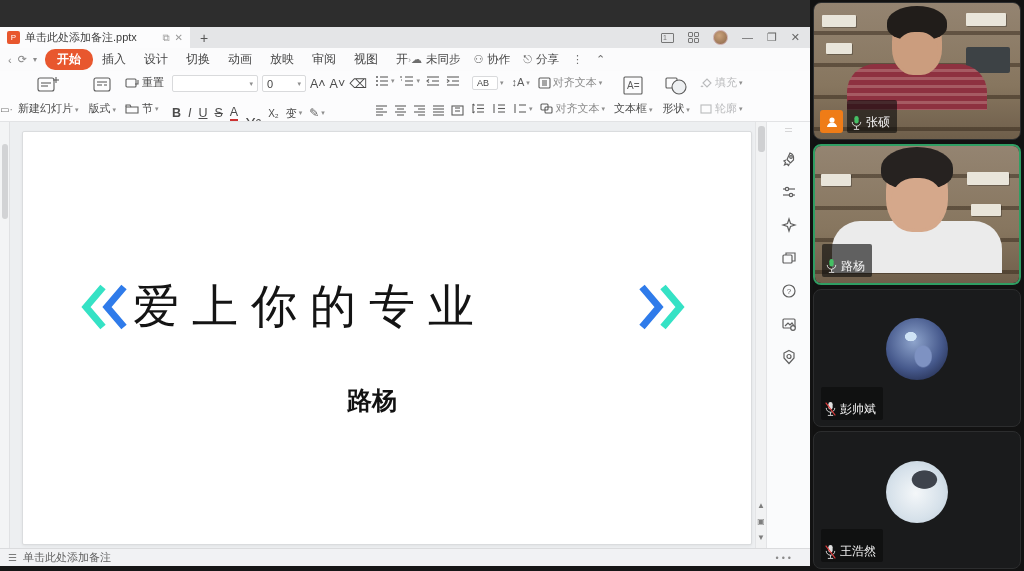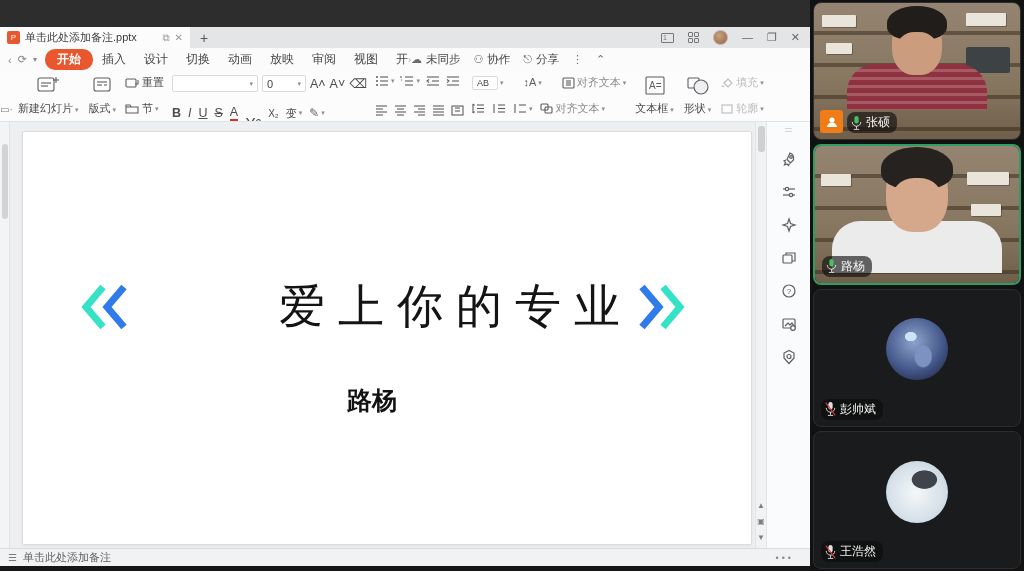--- a/index.html
+++ b/index.html
@@ -56,40 +56,40 @@
   .ric * { stroke:#5d5d5d; fill:none; stroke-width:1.1; }
   .ric .fill { fill:#5d5d5d; stroke:none; }
   .clip-left { width:13px; overflow:hidden; display:flex; flex-direction:column; justify-content:flex-end; padding:3px 0; color:#777; }
 
   
   .canvas { flex:1; position:relative; background:#edeff1; overflow:hidden; }
   .left-strip { position:absolute; left:0; top:0; bottom:0; width:10px; background:#f3f4f5; border-right:1px solid #e0e1e3; }
   .left-thumb { position:absolute; left:2px; top:22px; width:6px; height:75px; border-radius:3px; background:#d2d3d5; }
   .slide { position:absolute; left:22px; top:9px; width:730px; height:414px; background:#fff; border:1px solid #dadcde; border-radius:2px; box-shadow:0 1px 3px rgba(0,0,0,.06); }
   .title-row { position:absolute; left:58px; right:66px; top:140px; height:70px; display:flex; align-items:center; }
-  .slide-title { flex:1; text-align:right; font-family:"DejaVu Serif","Liberation Serif",serif; font-size:46px; letter-spacing:13px; color:#141414; white-space:nowrap; }
+  .slide-title { flex:1; text-align:left; font-family:"DejaVu Serif","Liberation Serif",serif; font-size:46px; letter-spacing:13px; color:#141414; white-space:nowrap; }
   .slide-author { position:absolute; left:0; right:30px; top:252px; text-align:center; font-size:25px; font-weight:bold; color:#121212; }
   .vscroll { position:absolute; right:44px; top:0; bottom:0; width:11px; background:#f1f2f3; border-left:1px solid #e3e4e6; }
   .vthumb { position:absolute; top:4px; left:2px; width:7px; height:26px; border-radius:3px; background:#cfd0d2; }
   .vnav { position:absolute; bottom:6px; left:0; right:0; display:flex; flex-direction:column; align-items:center; gap:7px; color:#7e7e7e; font-size:8px; }
   .rail { position:absolute; right:0; top:0; bottom:0; width:44px; background:#fafbfc; border-left:1px solid #e3e4e6; display:flex; flex-direction:column; align-items:center; padding-top:4px; }
   .rail-handle { width:16px; height:8px; color:#b5b5b5; font-size:7px; line-height:3px; text-align:center; }
   .rail-ic { margin-top:17px; cursor:pointer; }
   .rail-ic * { stroke:#5f5f5f; fill:none; stroke-width:1.2; }
 
   
   .notesbar { height:18px; background:#f1f2f4; border-top:1px solid #dadbdd; display:flex; align-items:center; gap:6px; padding:0 8px; font-size:11px; color:#5f5f5f; flex:none; position:relative; }
   .notes-ic { color:#7c7c7c; font-size:10px; line-height:1; }
   .status-dots { position:absolute; right:16px; top:4px; letter-spacing:3px; color:#8a8a8a; font-size:9px; }
 
   
   .sidebar { position:absolute; left:810px; top:0; width:214px; height:571px; background:#121212; display:flex; flex-direction:column; padding:2px 3px; gap:4px; }
   .tile { position:relative; flex:1; border-radius:8px; background:#1a1b1c; border:1px solid #2c2d2e; overflow:hidden; cursor:pointer; }
   .tile.active { border:2px solid #2f9e63; box-shadow:inset 0 0 0 2px #0c0c0c; }
-  .name-tag { position:absolute; bottom:6px; left:7px; display:flex; align-items:center; gap:3px; background:rgba(12,12,12,.62); border-radius:8px; padding:2px 7px 2px 3px; z-index:5; }
+  .name-tag { position:absolute; bottom:6px; left:7px; display:flex; align-items:center; gap:3px; background:rgba(12,12,12,.62); border-radius:2px; padding:14px 7px 2px 3px; z-index:5; }
   .name-tag.shifted { left:33px; }
   .pname { font-size:12px; color:#f2f2f2; white-space:nowrap; }
   .badge { position:absolute; left:6px; bottom:6px; width:23px; height:23px; border-radius:3px; background:#ef7c17; z-index:5; display:flex; align-items:center; justify-content:center; }
 
   
   .mic { width:13px; height:16px; flex:none; }
   .mic .body { fill:#45c065; stroke:none; }
   .mic .stand { stroke:#fff; fill:none; stroke-width:1.5; }
   .mic.muted .body { fill:#e0e0e0; }
   .mic .slash { stroke:#e23b3b; stroke-width:2; display:none; }
@@ -341,21 +341,21 @@
               <svg class="ric" width="13" height="11" viewBox="0 0 13 11">
                 <rect x="1" y="1" width="11" height="9"></rect>
                 <line x1="4" y1="3" x2="9" y2="3"></line>
                 <line x1="4" y1="6" x2="9" y2="6"></line>
               </svg>
             </span>
         </div>
       </div>
 
       <div class="rgroup">
-        <div class="rrow" style="gap:20px;">
+        <div class="rrow" style="gap:8px;">
           <span class="sm-btn">
               <span class="fcombo" style="width:26px;height:14px;font-size:9px;">AB</span>
               <span class="caret">▾</span>
             </span>
           <span class="sm-btn">
               <span class="glyph" style="font-size:11px;">↕A</span>
               <span class="caret">▾</span>
             </span>
           <span class="sm-btn" style="color:#8b8b8b;">
             <svg class="ric" width="13" height="12" viewBox="0 0 13 12">

